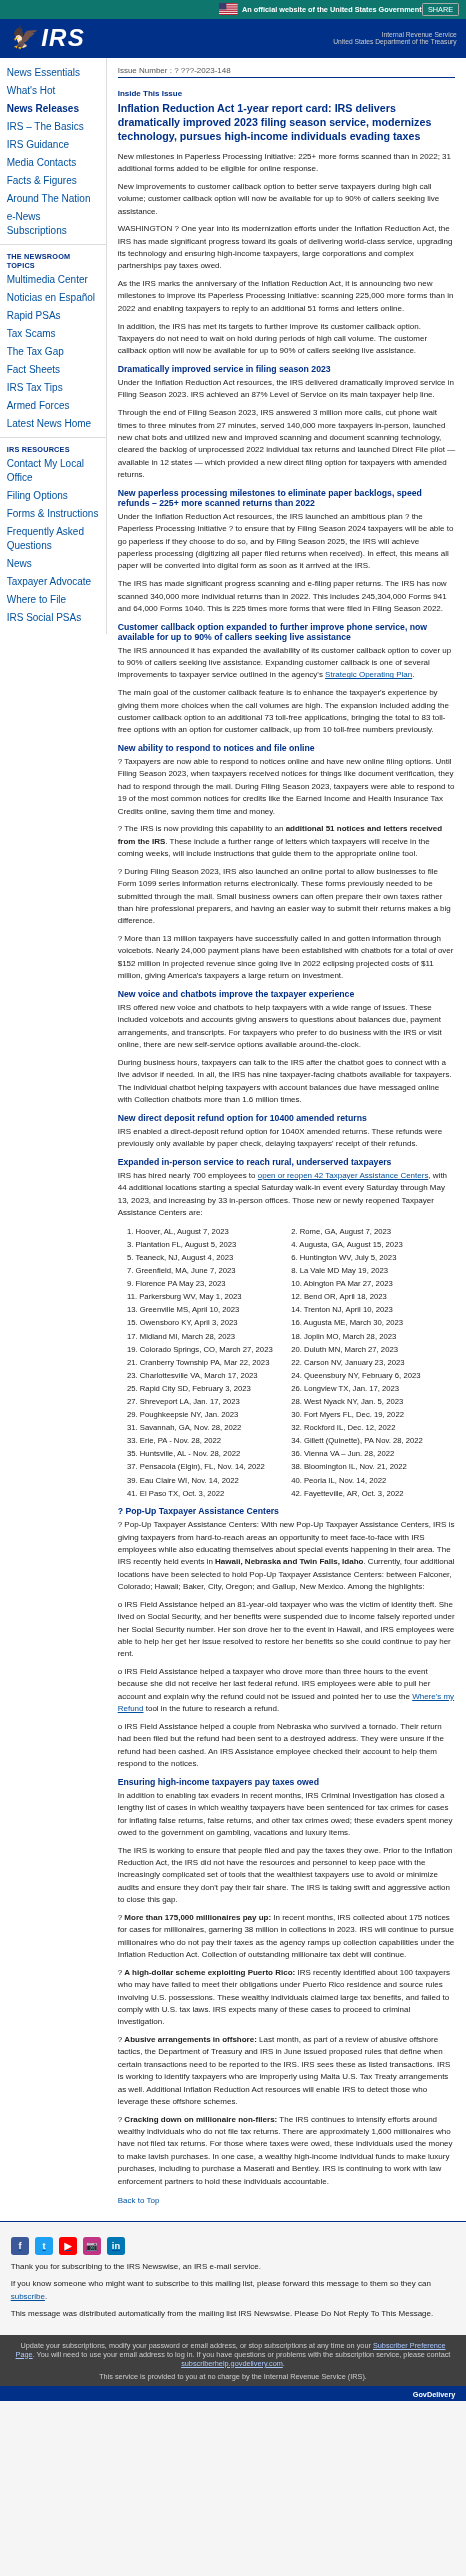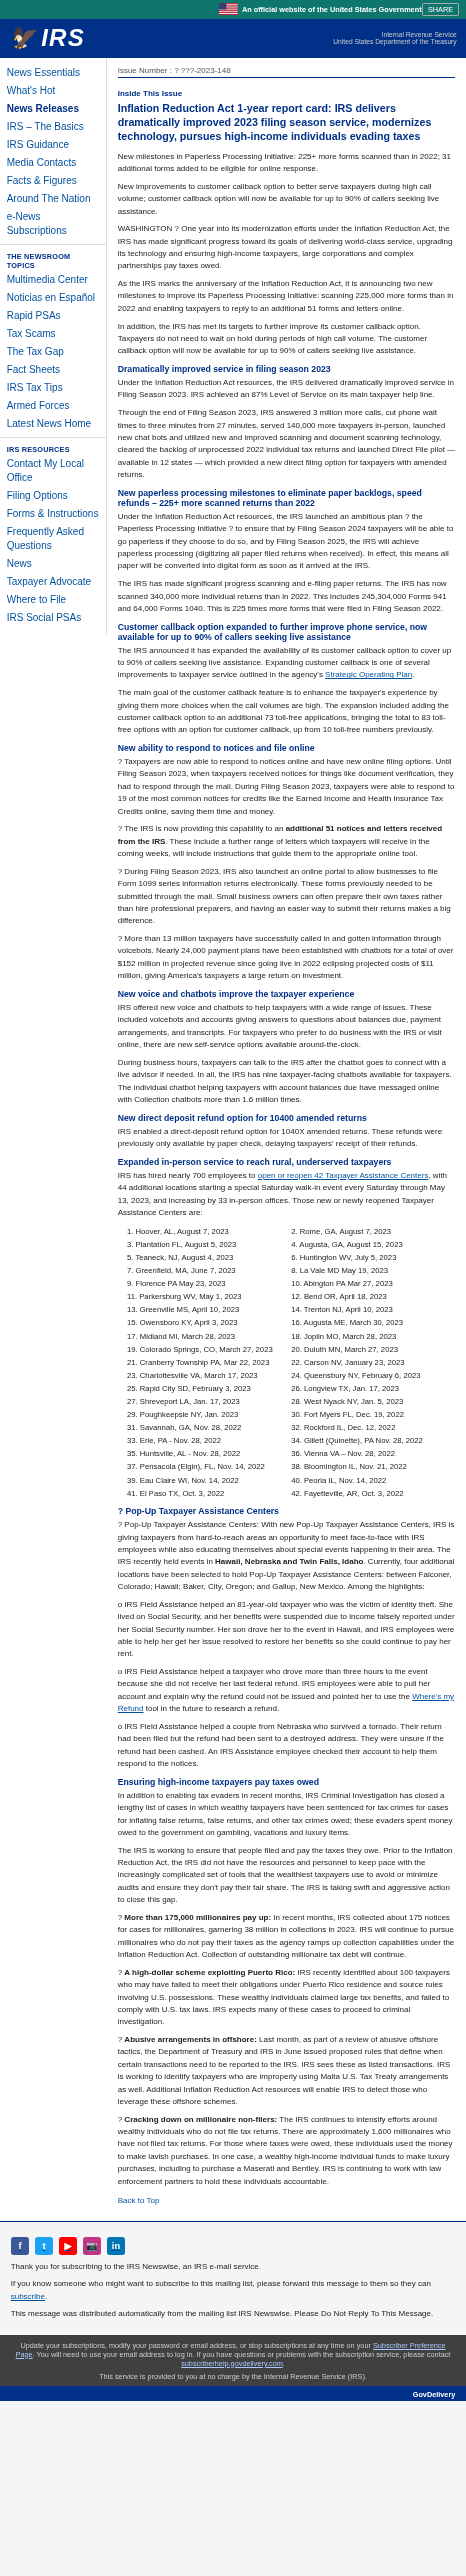--- a/index.html
+++ b/index.html
@@ -414,21 +414,21 @@
         <div class="two-col-list-item">26. Longview TX, Jan. 17, 2023</div>
         <div class="two-col-list-item">27. Shreveport LA, Jan. 17, 2023</div>
         <div class="two-col-list-item">28. West Nyack NY, Jan. 5, 2023</div>
         <div class="two-col-list-item">29. Poughkeepsie NY, Jan. 2023</div>
         <div class="two-col-list-item">30. Fort Myers FL, Dec. 19, 2022</div>
         <div class="two-col-list-item">31. Savannah, GA, Nov. 28, 2022</div>
         <div class="two-col-list-item">32. Rockford IL, Dec. 12, 2022</div>
         <div class="two-col-list-item">33. Erie, PA - Nov. 28, 2022</div>
         <div class="two-col-list-item">34. Gillett (Quinette), PA Nov. 28, 2022</div>
         <div class="two-col-list-item">35. Huntsville, AL - Nov. 28, 2022</div>
-        <div class="two-col-list-item">36. Vienna VA – Nov. 28, 2022</div>
+        <div class="two-col-list-item">36. Vienna VA – Jun. 28, 2022</div>
         <div class="two-col-list-item">37. Pensacola (Elgin), FL, Nov. 14, 2022</div>
         <div class="two-col-list-item">38. Bloomington IL, Nov. 21, 2022</div>
         <div class="two-col-list-item">39. Eau Claire WI, Nov. 14, 2022</div>
         <div class="two-col-list-item">40. Peoria IL, Nov. 14, 2022</div>
         <div class="two-col-list-item">41. El Paso TX, Oct. 3, 2022</div>
         <div class="two-col-list-item">42. Fayetteville, AR, Oct. 3, 2022</div>
       </div>
 
       <div class="section-heading">? Pop-Up Taxpayer Assistance Centers</div>
       <p class="body-text">

